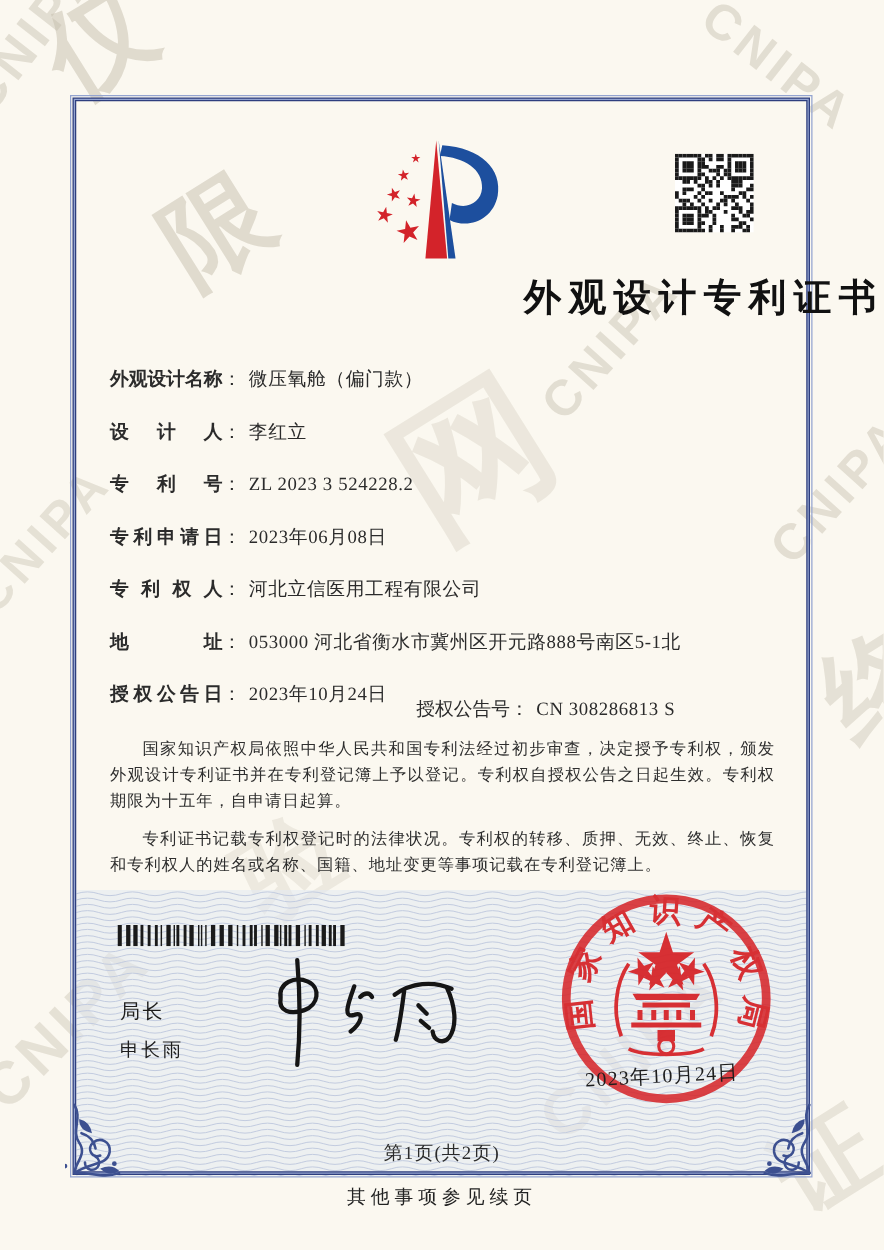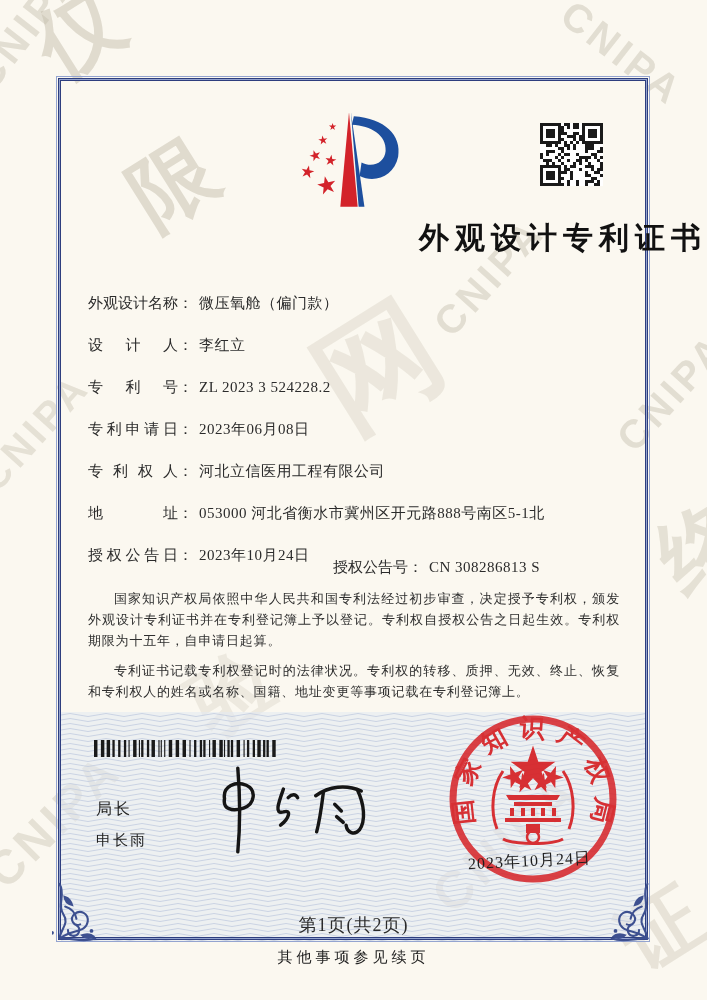--- a/index.html
+++ b/index.html
@@ -22,38 +22,38 @@
   
   .content{position:absolute;inset:0;z-index:5;}
   #cert-no{position:absolute;left:88px;top:122px;font-size:14.5px;letter-spacing:1px;color:#2b2b2b;}
   #logo{position:absolute;left:296px;top:108px;width:106px;height:106px;}
   #qr{position:absolute;left:540px;top:123px;width:63px;height:63px;}
   #title{position:absolute;left:0;top:218px;width:707px;text-align:right;
          font-size:30px;font-weight:bold;letter-spacing:6px;color:#111;}
   #fields{position:absolute;left:88px;top:294px;width:545px;}
   .frow{position:relative;height:42px;font-size:15px;color:#2b2b2b;}
   .flabel{display:inline-block;width:90px;text-align:justify;text-align-last:justify;
-          vertical-align:top;}
+          vertical-align:top;font-weight:bold;}
   .fcolon{display:inline-block;}
   .fval{display:inline-block;margin-left:6px;letter-spacing:0.5px;text-align:right;}
   .fpair2{position:absolute;left:245px;top:12px;}
   #paras{position:absolute;left:88px;top:588px;width:532px;font-size:13px;line-height:21px;
          letter-spacing:0.8px;color:#2e2e2e;text-align:justify;}
   #paras p{margin:0 0 9px 0;text-indent:2em;}
   #barcode{position:absolute;left:94px;top:740px;width:186px;height:17px;}
   #signer-title{position:absolute;left:96px;top:799px;font-size:16px;letter-spacing:2px;
      font-family:"Liberation Sans","DejaVu Sans",sans-serif;color:#1d1d1d;}
   #signer-name{position:absolute;left:96px;top:831px;font-size:15px;letter-spacing:2px;
      font-family:"Liberation Sans","DejaVu Sans",sans-serif;color:#1d1d1d;}
   #signature{position:absolute;left:196px;top:760px;width:190px;height:100px;z-index:6;}
   #seal{position:absolute;left:438px;top:704px;width:190px;height:190px;z-index:6;opacity:0.95;}
   #seal-date{position:absolute;left:468px;top:850px;width:160px;z-index:7;font-size:16px;
      letter-spacing:1px;color:#1d1d1d;transform:rotate(-3deg);}
   #page-note{position:absolute;left:0;top:913px;width:707px;text-align:center;
-     font-size:18px;letter-spacing:1px;color:#2b2b2b;z-index:5;}
+     font-size:15px;letter-spacing:1px;color:#2b2b2b;z-index:5;}
   #cont-note{position:absolute;left:0;top:948px;width:707px;text-align:center;
      font-size:15px;letter-spacing:4px;color:#222;z-index:5;}
 </style>
 </head>
 <body>
 
 <div id="page">
 
   <div id="wm-layer">
       <span class="wm" style="left: -38px; top: 70px; font-size: 42px; opacity: 0.45; transform: rotate(-52deg);">CNIPA</span>

